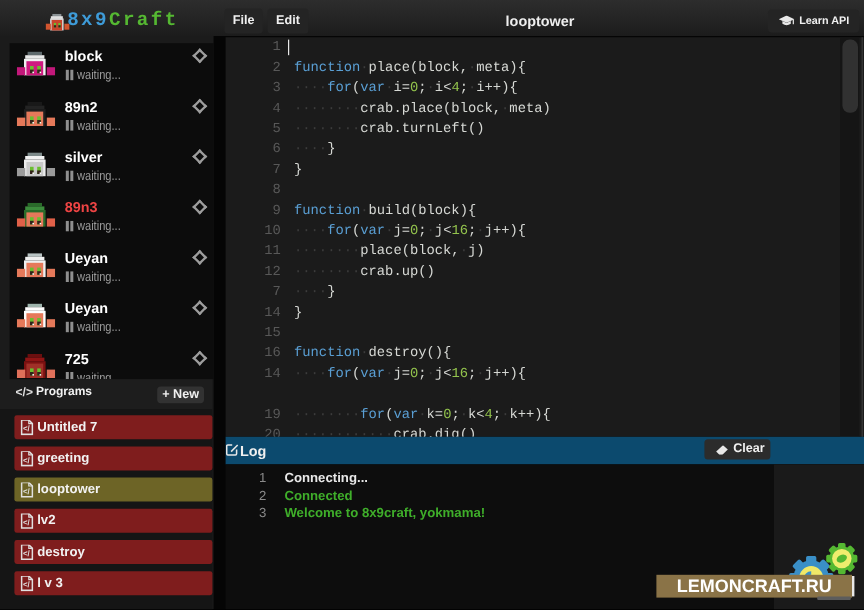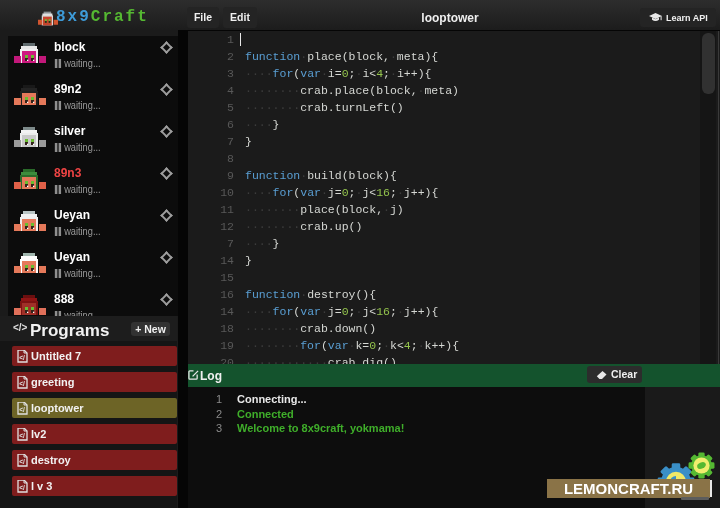--- a/index.html
+++ b/index.html
@@ -29,21 +29,21 @@
   font-family:"Liberation Mono",monospace;font-size:11.5px;line-height:17px;}
 .cl{position:absolute;left:0;width:532px;height:17px;white-space:pre;}
 .ln{position:absolute;left:0;top:0;width:46px;text-align:right;color:#585858;}
 .cd{position:absolute;left:57px;top:0;color:#d6d8d4;}
 .k{color:#5a9fd4;} .n{color:#93c34d;} .w{color:#3c3c3c;}
 #cursor{left:240px;top:33px;width:1px;height:13px;background:#e8e8e8;}
 #sctrack{left:700px;top:31px;width:16px;height:333px;background:#151515;}
 #scthumb{left:702px;top:33px;width:13px;height:61px;background:#313131;border-radius:6px;}
 #macline{left:718px;top:31px;width:1px;height:333px;background:#3a3a3a;}
 
-#loghead{left:188px;top:364px;width:532px;height:23px;background:#14532d;}
+#loghead{left:188px;top:364px;width:532px;height:23px;background:#0c4a6e;}
 #logbody{left:188px;top:387px;width:532px;height:121px;background:#0d0d0d;}
 #logsq{left:645px;top:387px;width:75px;height:121px;background:#1a1a1a;}
 .lgl{position:absolute;height:15px;font-size:11px;font-weight:bold;white-space:pre;}
 .lgn{color:#8a8a8a;font-weight:normal;}
 
 #band{left:547px;top:479px;width:163px;height:19px;background:#8a7347;}
 #bandtx{left:547px;top:479px;width:163px;height:19px;color:#fff;font-weight:bold;font-size:15px;
   line-height:19px;text-align:center;letter-spacing:0px;}
 #sliver{left:710px;top:480px;width:2px;height:17px;background:#e8e8e8;}
 #tinytx{left:681px;top:497px;width:28px;height:3px;background:#5c5c5c;border-radius:1px;}
@@ -240,35 +240,35 @@
   <rect x="8" y="8" width="14" height="12" fill="#a03028"></rect>
   <rect x="0" y="13" width="7" height="7" fill="#e0705a"></rect>
   <rect x="25" y="13" width="7" height="7" fill="#e0705a"></rect>
   <rect x="11" y="12" width="3" height="6" fill="#6abe30"></rect>
   <rect x="17" y="12" width="3" height="6" fill="#6abe30"></rect>
   <rect x="11" y="15" width="3" height="3" fill="#33221a"></rect>
   <rect x="17" y="15" width="3" height="3" fill="#33221a"></rect>
   <rect x="13" y="16.7" width="1.3" height="1.3" fill="#fff"></rect>
   <rect x="19" y="16.7" width="1.3" height="1.3" fill="#fff"></rect>
  </svg></div>
-  <div class="pname" style="color:#fff">888</div>
+  <div class="pname" style="color:#fff">725</div>
   <div class="pwait"><svg width="9" height="9" viewBox="0 0 9 9" style="vertical-align:-1px">
  <rect x="1" y="0" width="3" height="9" fill="#8f8f8f"></rect>
               <rect x="5.5" y="0" width="3" height="9" fill="#8f8f8f"></rect>
 </svg> waiting...</div>
   <div class="moveic"><svg width="13" height="13" viewBox="0 0 13 13">
  <rect x="3.1" y="3.1" width="6.8" height="6.8" transform="rotate(45 6.5 6.5)" fill="none" stroke="#9d9d9d" stroke-width="1.9"></rect>
  <path d="M6.5 0 L8.3 2.3 H4.7 Z M6.5 13 L4.7 10.7 H8.3 Z M0 6.5 L2.3 4.7 V8.3 Z M13 6.5 L10.7 8.3 V4.7 Z" fill="#9d9d9d"></path>
 </svg></div>
         </div>
       </div>
     <div id="progs">
       <div id="proghead">
         <div class="abs" style="left:13px;top:6px;color:#e0e0e0;font-weight:bold;font-size:10px;">&lt;/&gt;</div>
-        <div class="abs" style="left:30px;top:5px;color:#f2f2f2;font-weight:bold;font-size:17px;">Programs</div>
+        <div class="abs" style="left:30px;top:5px;color:#f2f2f2;font-weight:bold;font-size:10px;">Programs</div>
         <div class="tbtn" style="left:131px;top:6px;width:39px;height:14px;line-height:14px;background:#323232;">+ New</div>
       </div>
     <div class="pitem" style="top:30px;">
           <svg width="11" height="13" viewBox="0 0 11 13">
  <path d="M1 0 H7 L10 3 V12 H1 Z" fill="none" stroke="#e0e0e0" stroke-width="1.3"></path>
  <path d="M7 0 V3 H10" fill="none" stroke="#e0e0e0" stroke-width="1"></path>
  <text x="2.2" y="9.5" font-size="6.5" font-weight="bold" fill="#e0e0e0" font-family="Liberation Sans">&lt;/</text>
 </svg>
           <span class="lab">Untitled 7</span>
         </div>
@@ -326,21 +326,20 @@
       <div class="cl" style="top:119px"><span class="ln">8</span><span class="cd"></span></div>
       <div class="cl" style="top:136px"><span class="ln">9</span><span class="cd"><span class="k">function</span><span class="w">·</span>build(block){</span></div>
       <div class="cl" style="top:153px"><span class="ln">10</span><span class="cd"><span class="w">····</span><span class="k">for</span>(<span class="k">var</span><span class="w">·</span>j=<span class="n">0</span>;<span class="w">·</span>j&lt;<span class="n">16</span>;<span class="w">·</span>j++){</span></div>
       <div class="cl" style="top:170px"><span class="ln">11</span><span class="cd"><span class="w">········</span>place(block,<span class="w">·</span>j)</span></div>
       <div class="cl" style="top:187px"><span class="ln">12</span><span class="cd"><span class="w">········</span>crab.up()</span></div>
       <div class="cl" style="top:204px"><span class="ln">7</span><span class="cd"><span class="w">····</span>}</span></div>
       <div class="cl" style="top:221px"><span class="ln">14</span><span class="cd">}</span></div>
       <div class="cl" style="top:238px"><span class="ln">15</span><span class="cd"></span></div>
       <div class="cl" style="top:255px"><span class="ln">16</span><span class="cd"><span class="k">function</span><span class="w">·</span>destroy(){</span></div>
       <div class="cl" style="top:272px"><span class="ln">14</span><span class="cd"><span class="w">····</span><span class="k">for</span>(<span class="k">var</span><span class="w">·</span>j=<span class="n">0</span>;<span class="w">·</span>j&lt;<span class="n">16</span>;<span class="w">·</span>j++){</span></div>
-      <div class="cl" style="top:289px"><span class="ln">18</span><span class="cd"><span class="w">········</span>crab.down()</span></div>
       <div class="cl" style="top:306px"><span class="ln">19</span><span class="cd"><span class="w">········</span><span class="k">for</span>(<span class="k">var</span><span class="w">·</span>k=<span class="n">0</span>;<span class="w">·</span>k&lt;<span class="n">4</span>;<span class="w">·</span>k++){</span></div>
       <div class="cl" style="top:323px"><span class="ln">20</span><span class="cd"><span class="w">············</span>crab.dig()</span></div>
     </div>
   <div id="sctrack" class="abs"></div>
   <div id="scthumb" class="abs"></div>
   <div id="macline" class="abs"></div>
   <div id="cursor" class="abs"></div>
 
   <div id="loghead" class="abs">
     <svg class="abs" style="left:0px;top:5px" width="11" height="11" viewBox="0 0 12 12">

